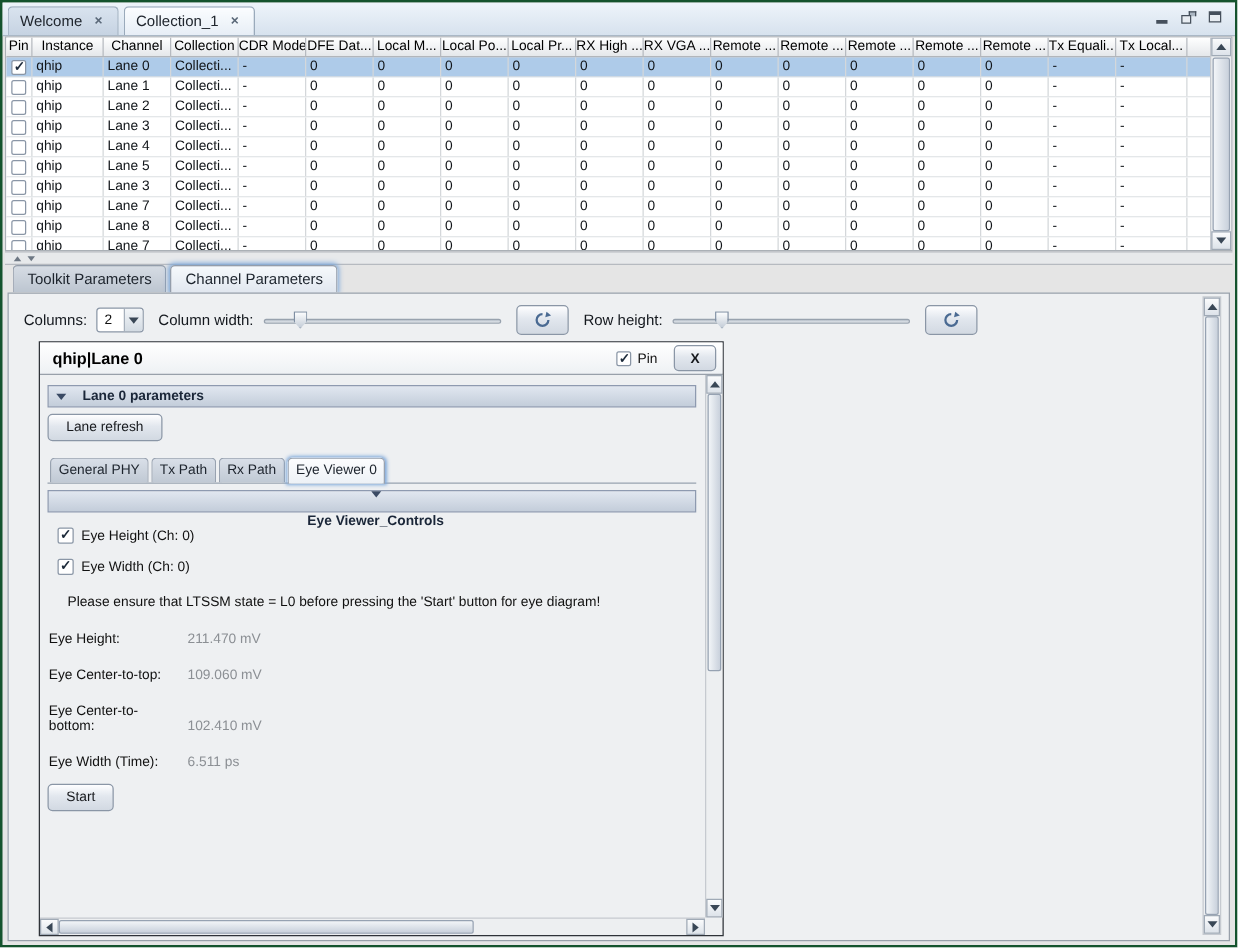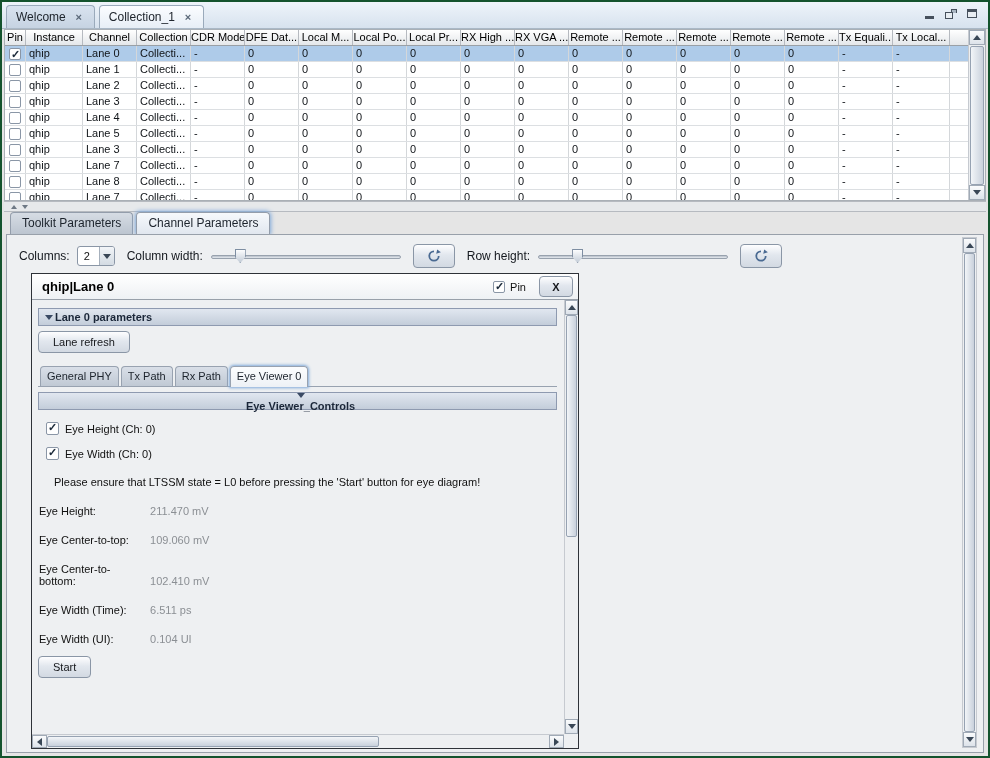--- a/index.html
+++ b/index.html
@@ -77,21 +77,21 @@
   .card { position:absolute; top:38px; left:24px; width:548px; bottom:3px; border:1px solid #2e3238; background:#eef0f2; }
   .card-header { height:26px; background:linear-gradient(#ffffff,#eef1f4); border-bottom:1px solid #98a0aa; display:flex; align-items:center; padding:0 5px 0 10px; }
   .card-title { font-size:13px; font-weight:bold; flex:1; color:#000; }
   .pin-group { display:flex; align-items:center; gap:5px; margin-right:13px; font-size:11px; }
   .close-btn { width:34px; height:21px; padding:0; font-weight:bold; }
   .card-body { position:absolute; top:26px; left:0; right:0; bottom:0; }
   .card-content { position:absolute; top:0; left:0; right:14px; bottom:14px; overflow:hidden; padding:8px 7px 0 6px; }
   .card-vscroll { top:0; right:0; bottom:14px; width:14px; }
   .card-hscroll { left:0; right:14px; bottom:0; height:14px; }
 
-  .sec-header { height:18px; background:linear-gradient(#e1e7f0,#c3cdda); border:1px solid #8e9ab0; display:flex; align-items:center; gap:2px; padding-left:6px; font-weight:bold; font-size:11px; color:#1a2638; }
+  .sec-header { height:18px; background:linear-gradient(#e1e7f0,#c3cdda); border:1px solid #8e9ab0; display:flex; align-items:center; gap:13px; padding-left:6px; font-weight:bold; font-size:11px; color:#1a2638; }
   .sec-tri { width:0; height:0; border-left:4px solid transparent; border-right:4px solid transparent; border-top:5px solid #3a4a64; }
   .lane-refresh { display:block; margin-top:5px; height:22px; padding:0 14px; }
   .ctabs { display:flex; gap:2px; margin-top:13px; border-bottom:1px solid #98a2b0; padding:0 2px; align-items:flex-end; }
   .ctab { height:20px; line-height:19px; padding:0 6px; font-size:11px; border:1px solid #98a2b0; border-bottom:none; border-radius:4px 4px 0 0; background:linear-gradient(#d9dfe8,#c0c9d4); color:#1c232c; }
   .ctab.active { height:21px; margin-bottom:-1px; background:linear-gradient(#fcfdfe,#edf1f6); box-shadow:0 0 3px 1px #7fa9da; }
   .sec2 { margin-top:5px;flex-direction:column; }
   .cb-row { display:flex; align-items:center; gap:6px; margin:12px 0 0 8px; font-size:11px; }
   .cb-row:first-of-type { margin-top:10px; }
   .cb13 { width:13px; height:13px; }
   .notice { margin-top:16px; font-size:11px; color:#101010;margin-left:16px; }
@@ -479,24 +479,20 @@
             <span class="mval">109.060 mV</span>
           </div>
           <div class="meas">
             <span class="mlabel">Eye Center-to-bottom:</span>
             <span class="mval">102.410 mV</span>
           </div>
           <div class="meas">
             <span class="mlabel">Eye Width (Time):</span>
             <span class="mval">6.511 ps</span>
           </div>
-          <div class="meas">
-            <span class="mlabel">Eye Width (UI):</span>
-            <span class="mval">0.104 UI</span>
-          </div>
 
           <button class="nbtn start-btn">Start</button>
         </div>
 
         <div class="vscroll card-vscroll">
           <div class="sarrow up">
               <i class="tri-up"></i>
             </div>
           <div class="sthumb-v" style="top:15px; height:222px;"></div>
           <div class="sarrow down">

